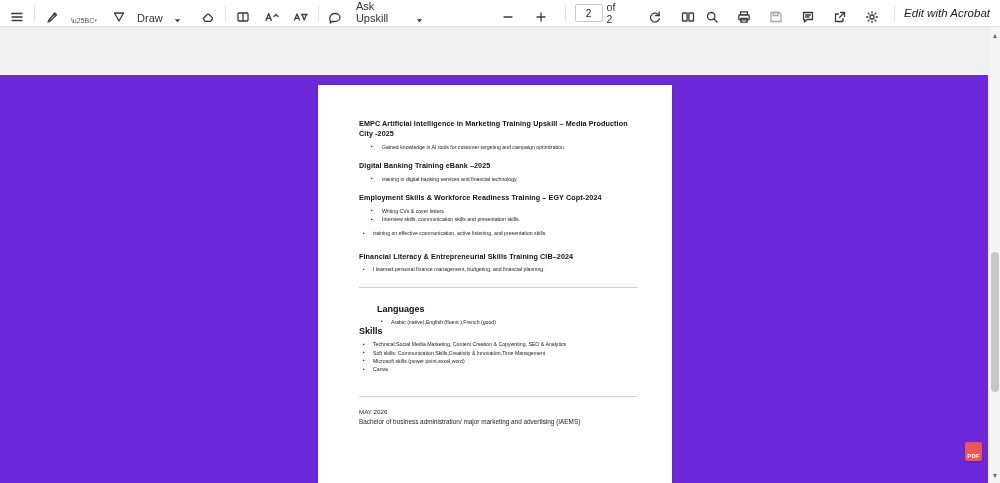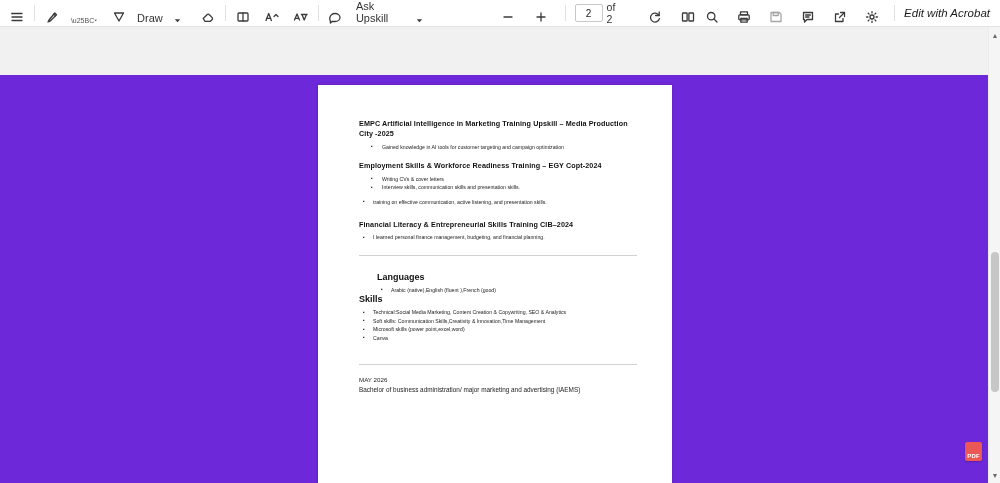--- a/index.html
+++ b/index.html
@@ -326,20 +326,26 @@
     <div class="page">
       <div class="content">
 
         <div class="blk">
           <div class="h-title">EMPC Artificial Intelligence in Marketing Training Upskill – Media Production City -2025</div>
           <ul class="bl">
             <li>Gained knowledge in AI tools for customer targeting and campaign optimization</li>
           </ul>
         </div>
 
+        <div class="blk">
+          <div class="h-title">Digital Banking Training eBank –2025</div>
+          <ul class="bl">
+            <li>training in digital banking services and financial technology.</li>
+          </ul>
+        </div>
 
         <div class="blk tight">
           <div class="h-title">Employment Skills &amp; Workforce Readiness Training – EGY Copt-2024</div>
           <ul class="bl">
             <li>Writing CVs &amp; cover letters</li>
             <li>Interview skills, communication skills and presentation skills.</li>
           </ul>
         </div>
 
         <div class="blk">

